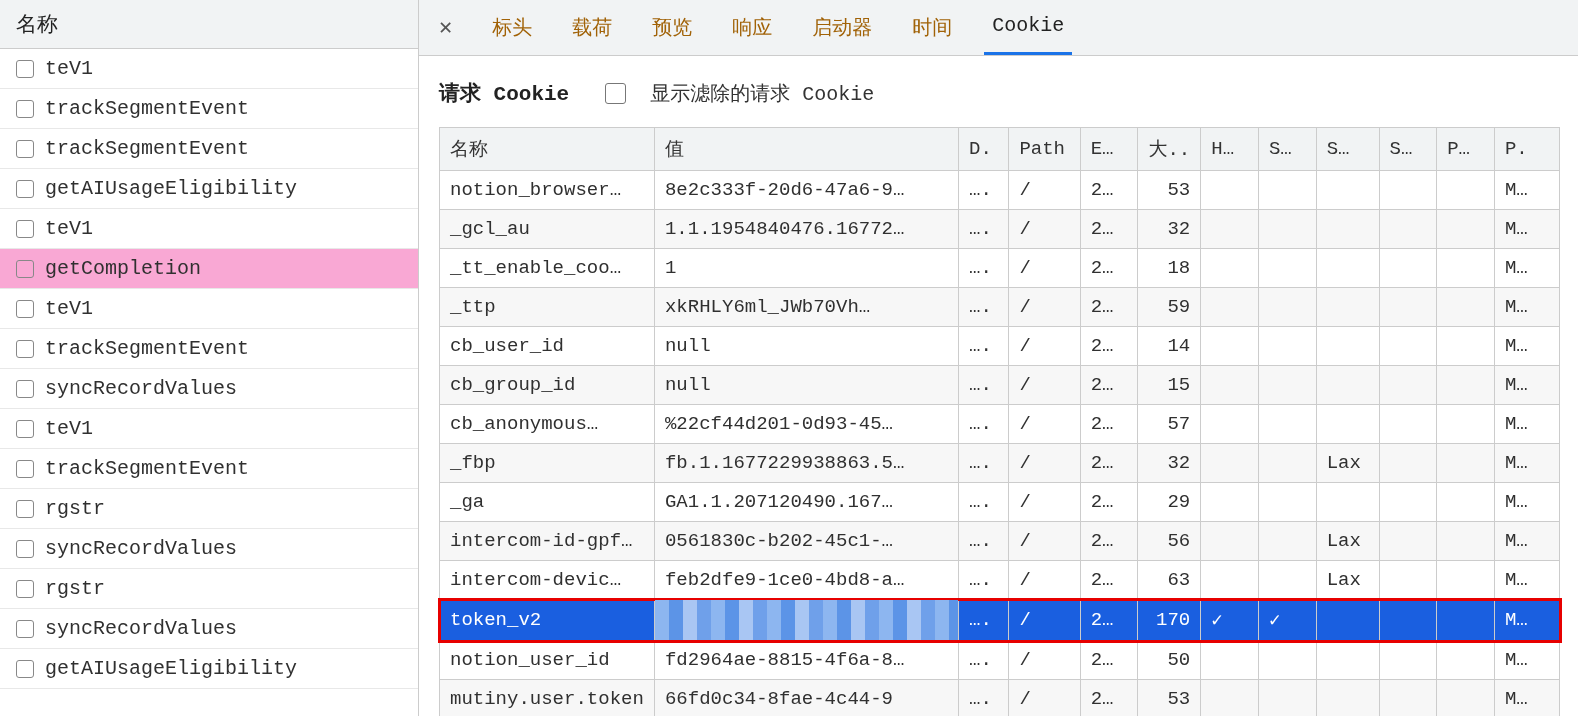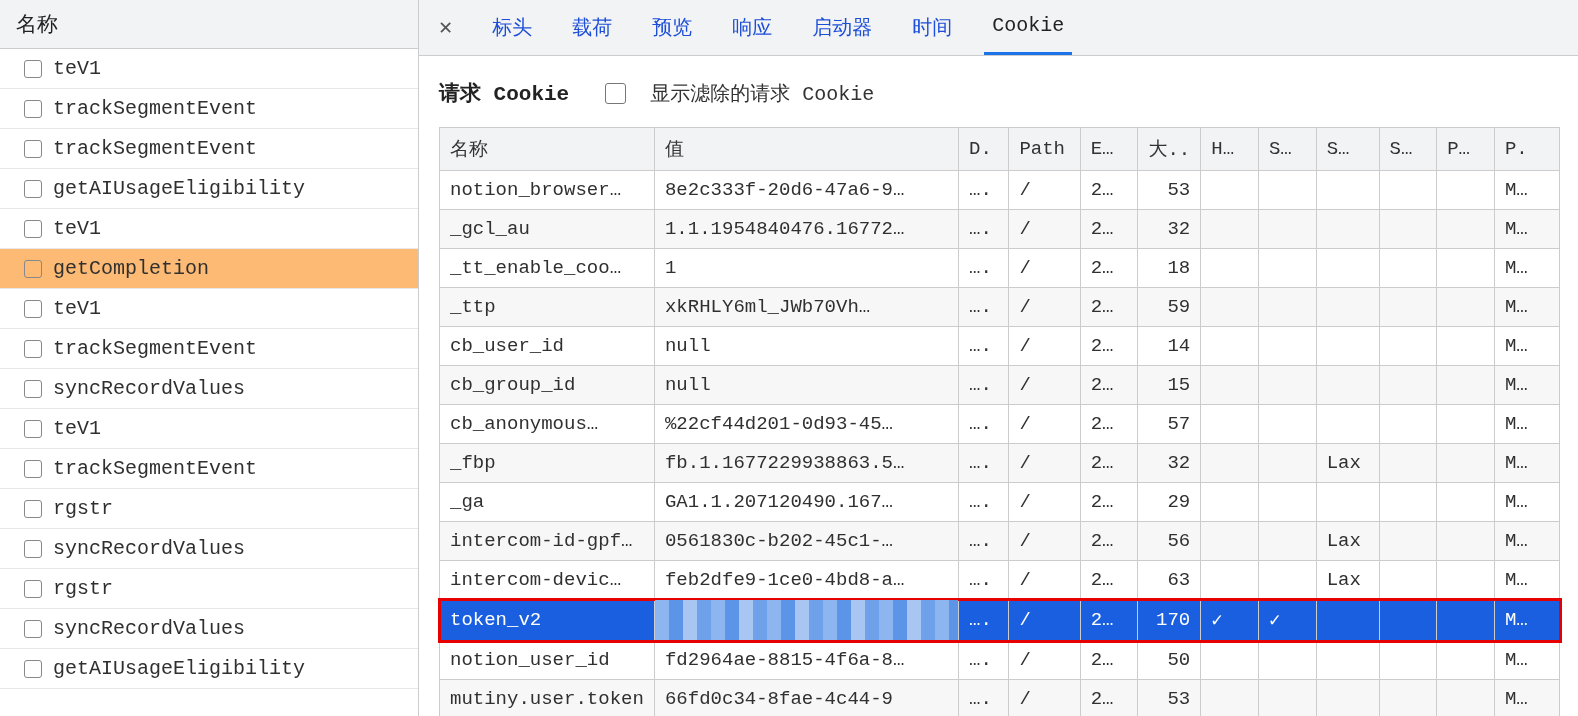--- a/index.html
+++ b/index.html
@@ -26,25 +26,25 @@
       border-bottom: 1px solid #ccc;
       padding: 10px 16px;
       font-size: 21px;
       color: #222;
     }
     .req-list { flex: 1; overflow-y: hidden; }
     .req-item {
       display: flex;
       align-items: center;
       gap: 11px;
-      padding: 8px 12px 8px 24px;
+      padding: 8px 12px 8px 16px;
       border-bottom: 1px solid #e8e8e8;
       cursor: pointer;
     }
-    .req-item.selected { background: #fdba74; }
+    .req-item.selected { background: #f9a8d4; }
     .cb {
       width: 18px;
       height: 18px;
       border: 1.5px solid #888;
       border-radius: 3px;
       flex-shrink: 0;
     }
     .req-label {
       white-space: nowrap;
       overflow: hidden;
@@ -65,21 +65,21 @@
       height: 56px;
       border-bottom: 1px solid #ccc;
     }
     .tabbar .close {
       font-size: 22px;
       color: #555;
       padding: 4px 8px;
       cursor: pointer;
     }
     .tab {
-      color: #1d4ed8;
+      color: #a16207;
       font-size: 20px;
       padding: 14px 8px 11px;
       border-bottom: 3px solid transparent;
       cursor: pointer;
     }
     .tab.active {
       color: #222;
       border-bottom-color: #1a73e8;
     }
 

